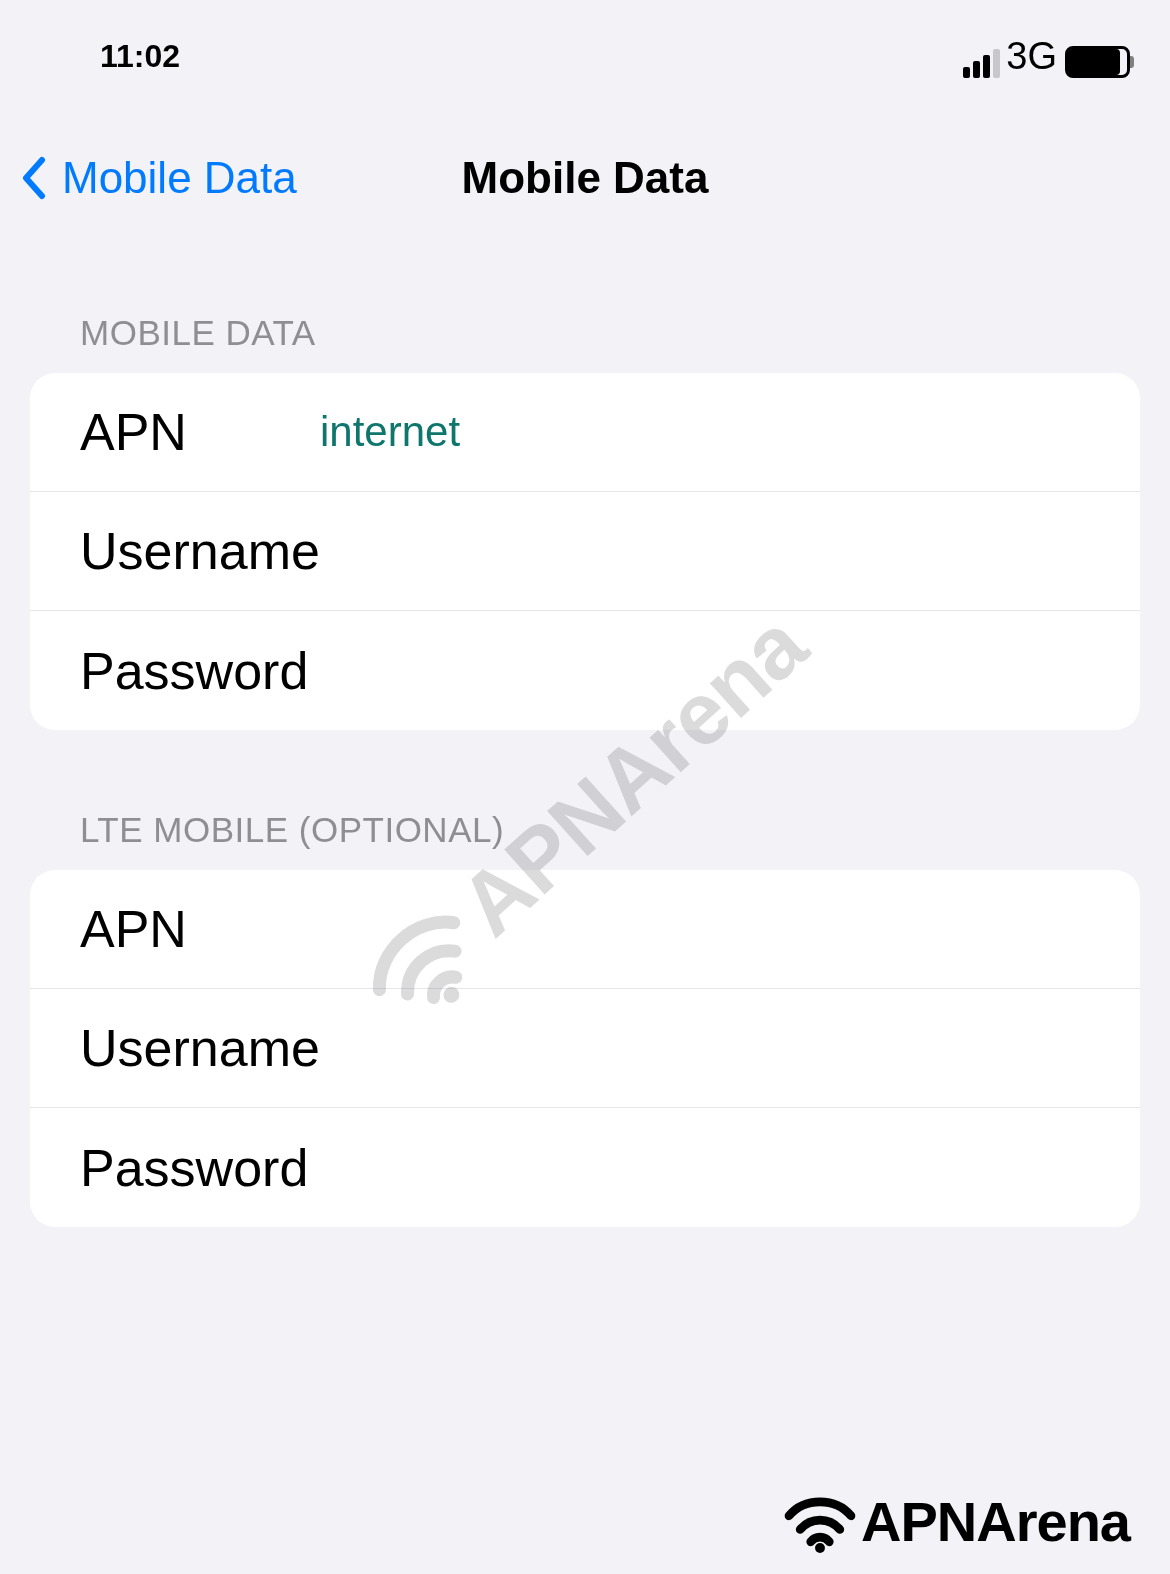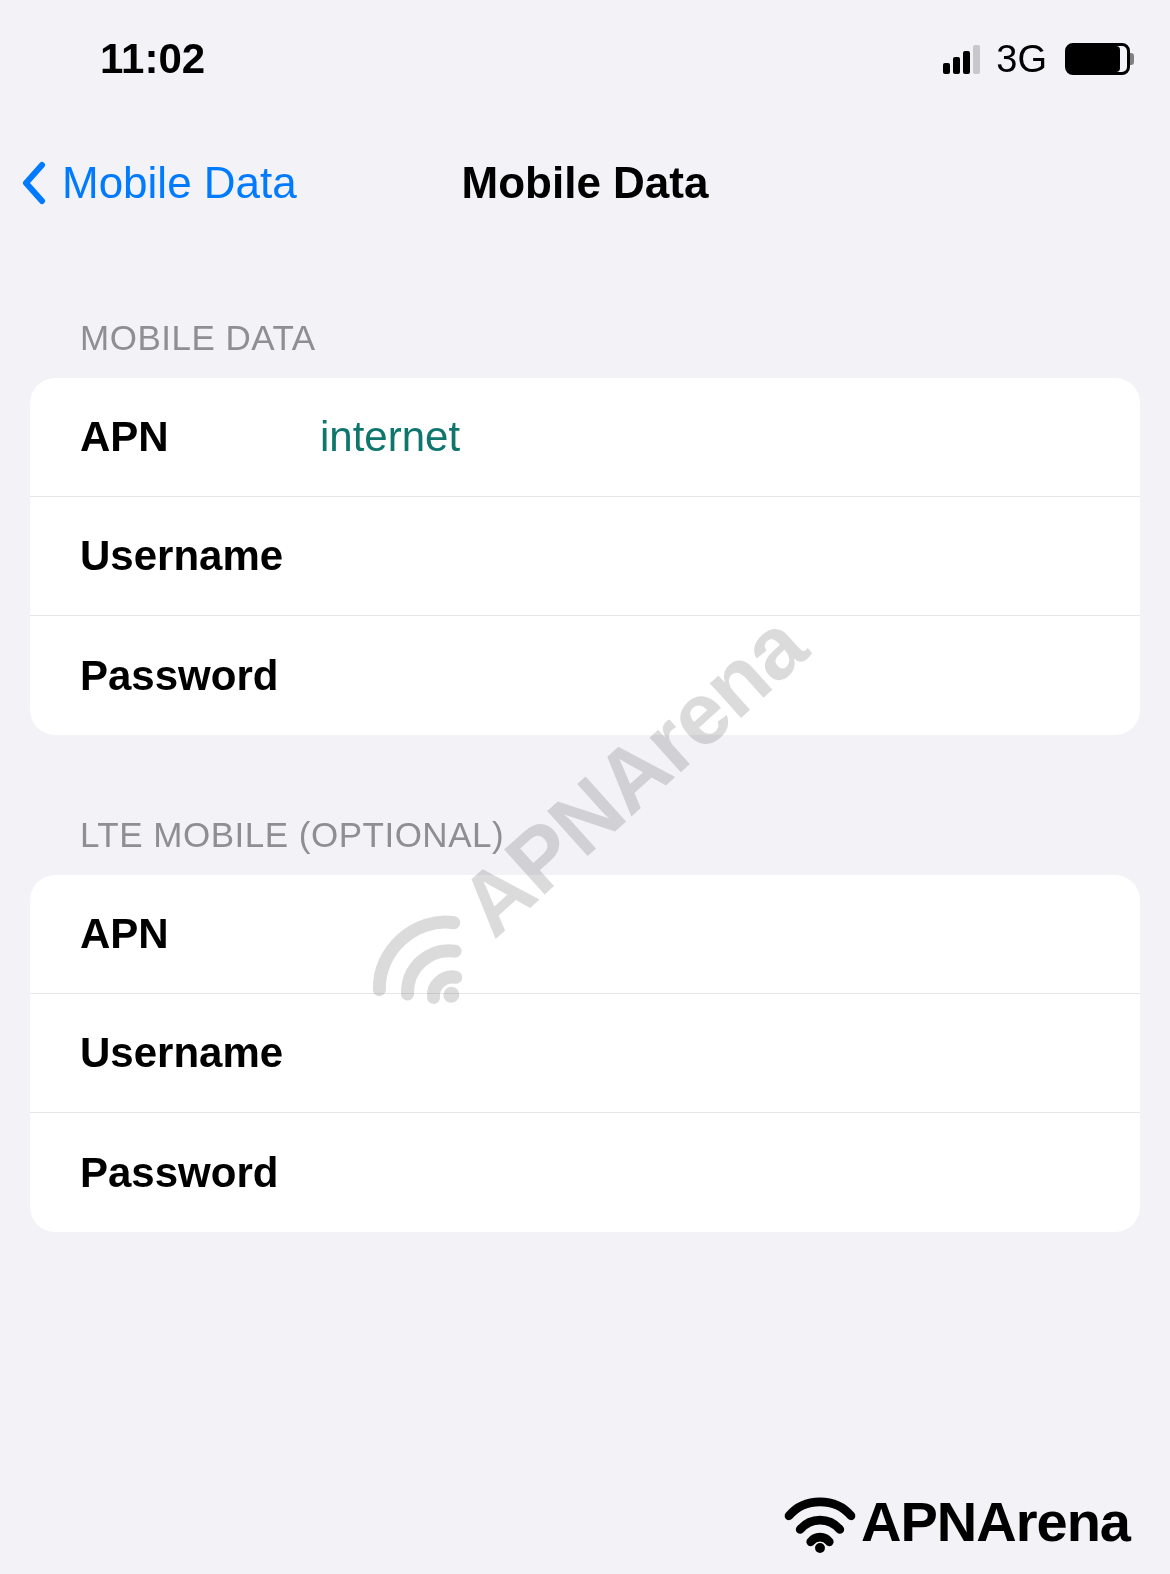--- a/index.html
+++ b/index.html
@@ -15,28 +15,27 @@
       position: relative;
       overflow: hidden;
     }
     .status-bar {
       display: flex;
       justify-content: space-between;
       align-items: center;
       padding: 35px 40px 25px 100px;
     }
     .time {
-      font-size: 42px;
+      font-size: 32px;
       font-weight: 600;
       color: #000;
     }
     .status-icons {
       display: flex;
-      align-items: center;
-      gap: 10px;
+      align-items: flex-end;
     }
     .signal-bars {
       display: flex;
       align-items: flex-end;
       gap: 3px;
     }
     .bar {
       width: 7px;
       background-color: #000;
       border-radius: 2px;
@@ -126,22 +125,22 @@
       display: flex;
       align-items: center;
       padding: 0 50px;
       height: 119px;
       border-bottom: 1px solid #e5e5ea;
     }
     .form-row:last-child {
       border-bottom: none;
     }
     .form-label {
-      font-size: 42px;
-      font-weight: 700;
+      font-size: 52px;
+      font-weight: 400;
       color: #000;
       width: 240px;
       flex-shrink: 0;
     }
     .form-input {
       border: none;
       outline: none;
       font-size: 42px;
       font-weight: 400;
       color: #0f766e;

